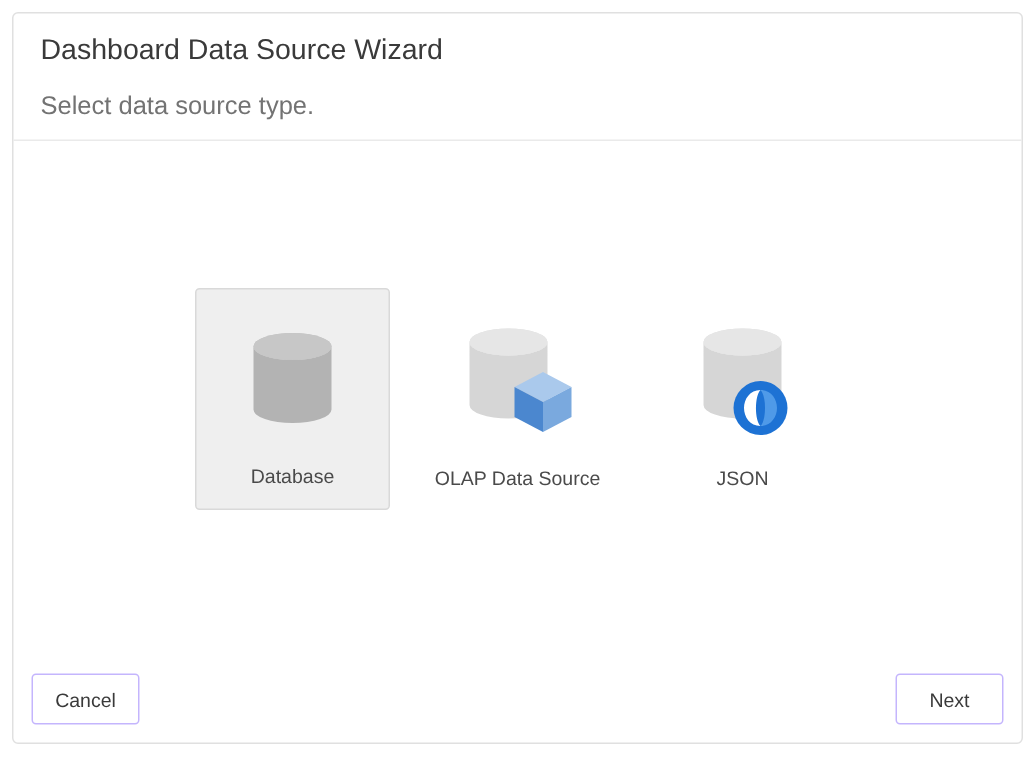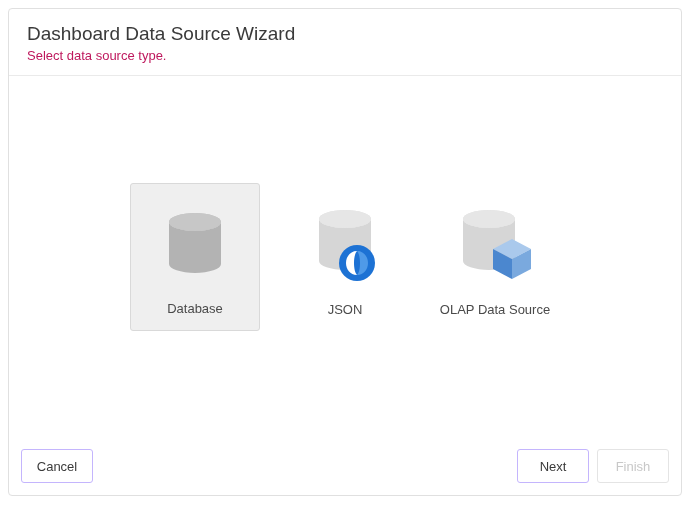--- a/index.html
+++ b/index.html
@@ -21,25 +21,25 @@
       background: #fff;
     }
     .wizard-header {
       padding: 14px 18px 12px 18px;
       border-bottom: 1px solid #eaeaea;
     }
     .wizard-title {
       font-size: 19px;
       color: #3a3a3a;
       font-weight: 400;
-      margin-bottom: 3px;
+      margin-bottom: 16px;
     }
     .wizard-subtitle {
-      font-size: 13px;
-      color: #be185d;
+      font-size: 17px;
+      color: #737373;
     }
     .wizard-body {
       flex: 1;
       display: flex;
       align-items: center;
       justify-content: center;
       gap: 0;
     }
     .option-card {
       width: 130px;
@@ -114,55 +114,54 @@
           <ellipse cx="28" cy="10" rx="26" ry="9" fill="#bfbfbf"></ellipse>
           <path d="M2 10 L2 52 A26 9 0 0 0 54 52 L54 10 A26 9 0 0 1 2 10 Z" fill="#b3b3b3"></path>
           <ellipse cx="28" cy="10" rx="26" ry="9" fill="#c7c7c7"></ellipse>
         </svg>
       </div>
       <div class="option-label">Database</div>
     </div>
 
     <div class="option-card">
       <div class="option-icon">
+        <svg width="76" height="72" viewBox="0 0 76 72">
+          <g transform="translate(4,0)">
+            <ellipse cx="28" cy="10" rx="26" ry="9" fill="#e0e0e0"></ellipse>
+            <path d="M2 10 L2 52 A26 9 0 0 0 54 52 L54 10 A26 9 0 0 1 2 10 Z" fill="#d6d6d6"></path>
+            <ellipse cx="28" cy="10" rx="26" ry="9" fill="#e6e6e6"></ellipse>
+          </g>
+          <g transform="translate(36,30)">
+            <polygon points="19,0 38,10 19,20 0,10" fill="#aac9ec"></polygon>
+            <polygon points="0,10 19,20 19,40 0,30" fill="#4b87cf"></polygon>
+            <polygon points="38,10 19,20 19,40 38,30" fill="#7aa9de"></polygon>
+          </g>
+        </svg>
+      </div>
+      <div class="option-label">OLAP Data Source</div>
+    </div>
+
+    <div class="option-card">
+      <div class="option-icon">
         <svg width="72" height="72" viewBox="0 0 72 72">
           <g transform="translate(8,0)">
             <ellipse cx="28" cy="10" rx="26" ry="9" fill="#e0e0e0"></ellipse>
             <path d="M2 10 L2 52 A26 9 0 0 0 54 52 L54 10 A26 9 0 0 1 2 10 Z" fill="#d6d6d6"></path>
             <ellipse cx="28" cy="10" rx="26" ry="9" fill="#e6e6e6"></ellipse>
           </g>
           <g transform="translate(30,36)">
             <circle cx="18" cy="18" r="18" fill="#1d72d4"></circle>
             <path d="M18 6 C11 6 7 12 7 18 C7 24 11 30 18 30 C14 26 14 10 18 6 Z" fill="#fff"></path>
             <path d="M18 6 C25 6 29 12 29 18 C29 24 25 30 18 30 C22 26 22 10 18 6 Z" fill="#4f9ae8"></path>
           </g>
         </svg>
       </div>
       <div class="option-label">JSON</div>
     </div>
 
-    <div class="option-card">
-      <div class="option-icon">
-        <svg width="76" height="72" viewBox="0 0 76 72">
-          <g transform="translate(4,0)">
-            <ellipse cx="28" cy="10" rx="26" ry="9" fill="#e0e0e0"></ellipse>
-            <path d="M2 10 L2 52 A26 9 0 0 0 54 52 L54 10 A26 9 0 0 1 2 10 Z" fill="#d6d6d6"></path>
-            <ellipse cx="28" cy="10" rx="26" ry="9" fill="#e6e6e6"></ellipse>
-          </g>
-          <g transform="translate(36,30)">
-            <polygon points="19,0 38,10 19,20 0,10" fill="#aac9ec"></polygon>
-            <polygon points="0,10 19,20 19,40 0,30" fill="#4b87cf"></polygon>
-            <polygon points="38,10 19,20 19,40 38,30" fill="#7aa9de"></polygon>
-          </g>
-        </svg>
-      </div>
-      <div class="option-label">OLAP Data Source</div>
-    </div>
-
   </div>
 
   <div class="wizard-footer">
     <button class="btn">Cancel</button>
     <div class="footer-spacer"></div>
     <button class="btn">Next</button>
-    <button class="btn disabled">Finish</button>
   </div>
 </div>
 
 </body></html>

